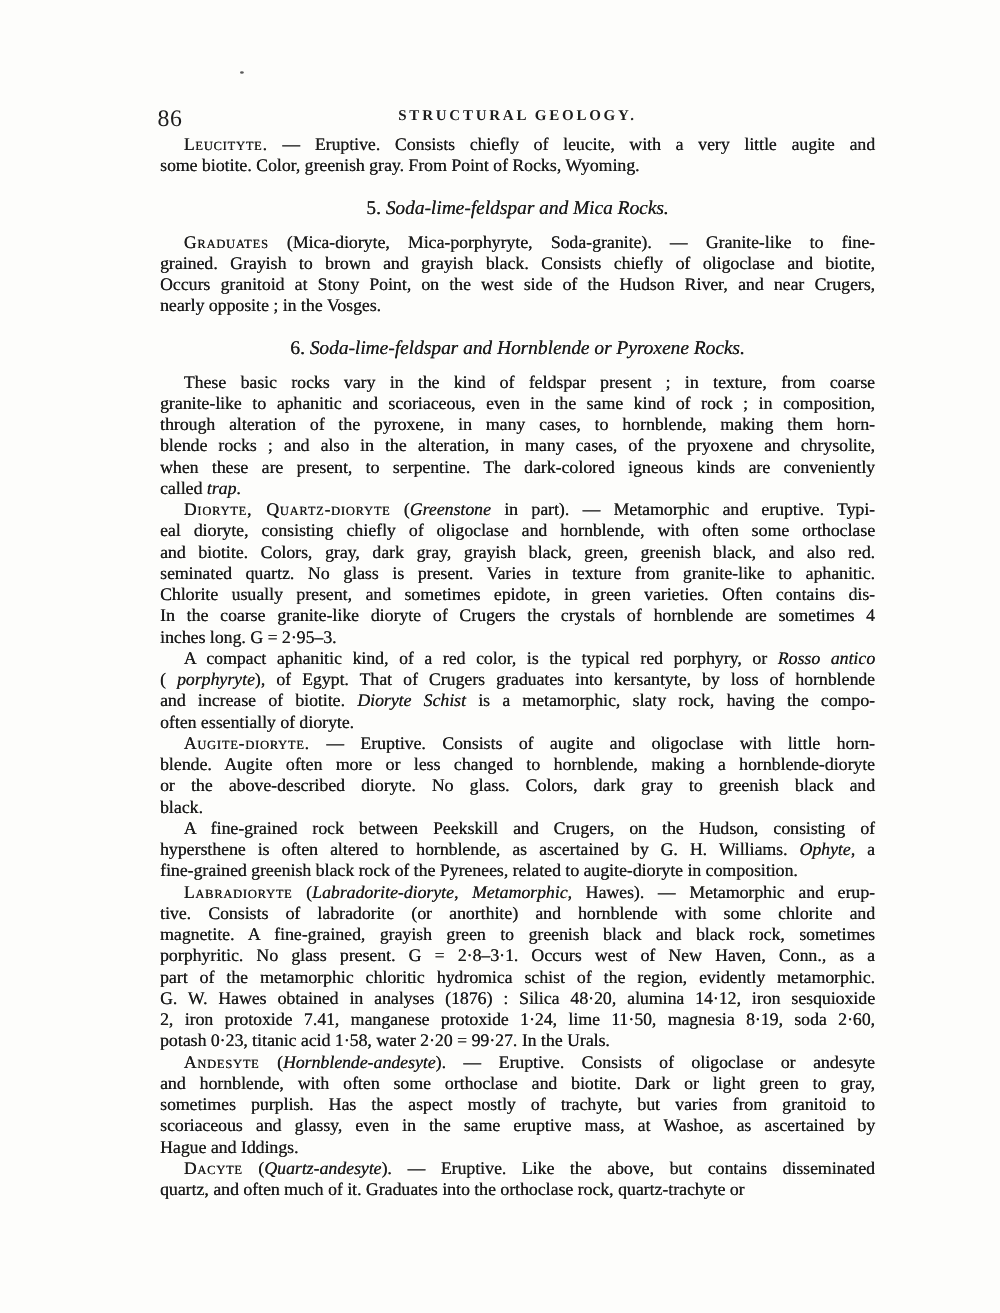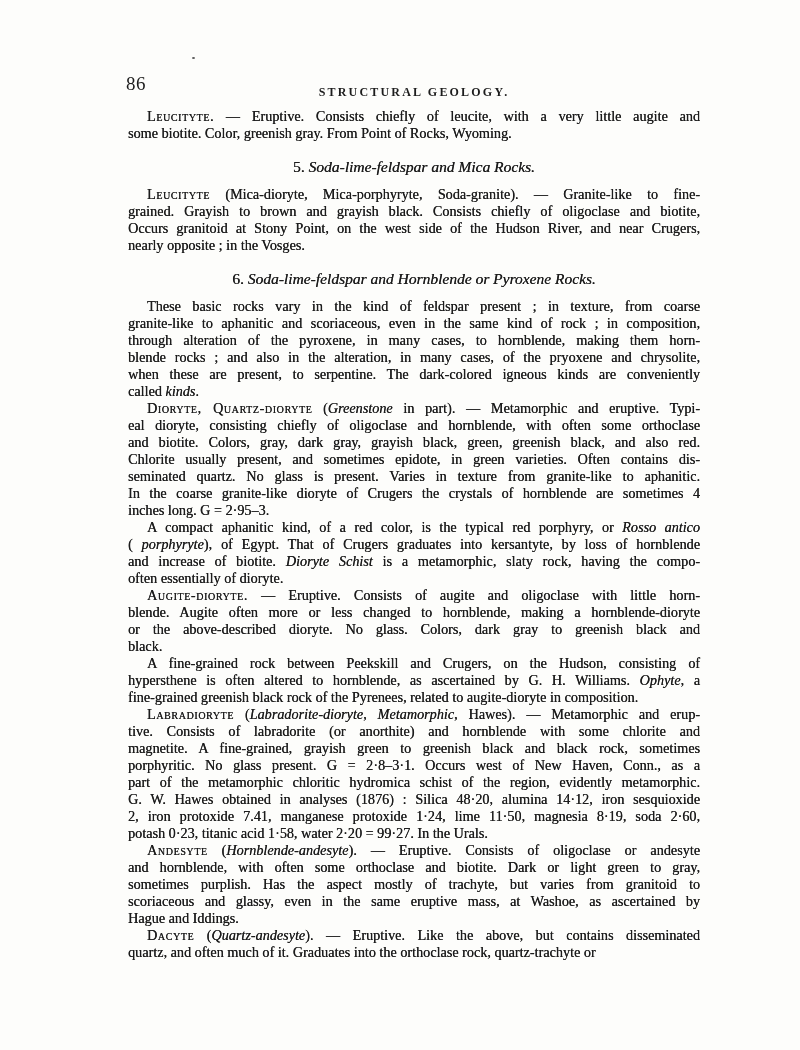--- a/index.html
+++ b/index.html
@@ -32,21 +32,21 @@
   .header {
     position: absolute;
     top: 69px;
     left: 128px;
     width: 572px;
     height: 22px;
   }
   .pagenum {
     position: absolute;
     left: -2px;
-    top: 4px;
+    top: 16px;
     font-size: 19px;
     letter-spacing: 0.5px;
   }
   .runhead {
     position: absolute;
     left: 0;
     right: 0;
     top: 16px;
     text-align: center;
     font-size: 12px;
@@ -98,42 +98,42 @@
   </div>
   <div class="text-block">
       <div class="block para">
         <div class="line first"><span class="sc">Leucityte.</span><span class="n"> — Eruptive. Consists chiefly of leucite, with a very little augite and</span></div>
         <div class="line last"><span class="n">some biotite. Color, greenish gray. From Point of Rocks, Wyoming.</span></div>
       </div>
       <div class="block heading">
         <div class="line first last"><span class="n">5. </span><span class="i">Soda-lime-feldspar and Mica Rocks.</span></div>
       </div>
       <div class="block para">
-        <div class="line first"><span class="sc">Leucityte</span><span class="n"> (Mica-dioryte, Mica-porphyryte, Soda-granite). — Granite-like to fine-</span></div>
+        <div class="line first"><span class="sc">Graduates</span><span class="n"> (Mica-dioryte, Mica-porphyryte, Soda-granite). — Granite-like to fine-</span></div>
         <div class="line"><span class="n">grained. Grayish to brown and grayish black. Consists chiefly of oligoclase and biotite,</span></div>
         <div class="line"><span class="n">Occurs granitoid at Stony Point, on the west side of the Hudson River, and near Crugers,</span></div>
         <div class="line last"><span class="n">nearly opposite ; in the Vosges.</span></div>
       </div>
       <div class="block heading">
         <div class="line first last"><span class="n">6. </span><span class="i">Soda-lime-feldspar and Hornblende or Pyroxene Rocks.</span></div>
       </div>
       <div class="block para">
         <div class="line first"><span class="n">These basic rocks vary in the kind of feldspar present ; in texture, from coarse</span></div>
         <div class="line"><span class="n">granite-like to aphanitic and scoriaceous, even in the same kind of rock ; in composition,</span></div>
         <div class="line"><span class="n">through alteration of the pyroxene, in many cases, to hornblende, making them horn-</span></div>
         <div class="line"><span class="n">blende rocks ; and also in the alteration, in many cases, of the pryoxene and chrysolite,</span></div>
         <div class="line"><span class="n">when these are present, to serpentine. The dark-colored igneous kinds are conveniently</span></div>
-        <div class="line last"><span class="n">called </span><span class="i">kinds</span><span class="n">.</span></div>
+        <div class="line last"><span class="n">called </span><span class="i">trap</span><span class="n">.</span></div>
       </div>
       <div class="block para">
         <div class="line first"><span class="sc">Dioryte, Quartz-dioryte</span><span class="n"> (</span><span class="i">Greenstone</span><span class="n"> in part). — Metamorphic and eruptive. Typi-</span></div>
         <div class="line"><span class="n">eal dioryte, consisting chiefly of oligoclase and hornblende, with often some orthoclase</span></div>
         <div class="line"><span class="n">and biotite. Colors, gray, dark gray, grayish black, green, greenish black, and also red.</span></div>
+        <div class="line"><span class="n">seminated quartz. No glass is present. Varies in texture from granite-like to aphanitic.</span></div>
         <div class="line"><span class="n">Chlorite usually present, and sometimes epidote, in green varieties. Often contains dis-</span></div>
-        <div class="line"><span class="n">seminated quartz. No glass is present. Varies in texture from granite-like to aphanitic.</span></div>
         <div class="line"><span class="n">In the coarse granite-like dioryte of Crugers the crystals of hornblende are sometimes 4</span></div>
         <div class="line last"><span class="n">inches long. G = 2·95–3.</span></div>
       </div>
       <div class="block para">
         <div class="line first"><span class="n">A compact aphanitic kind, of a red color, is the typical red porphyry, or </span><span class="i">Rosso antico</span></div>
         <div class="line"><span class="n">( </span><span class="i">porphyryte</span><span class="n">), of Egypt. That of Crugers graduates into kersantyte, by loss of hornblende</span></div>
         <div class="line"><span class="n">and increase of biotite. </span><span class="i">Dioryte Schist</span><span class="n"> is a metamorphic, slaty rock, having the compo-</span></div>
         <div class="line last"><span class="n">often essentially of dioryte.</span></div>
       </div>
       <div class="block para">

